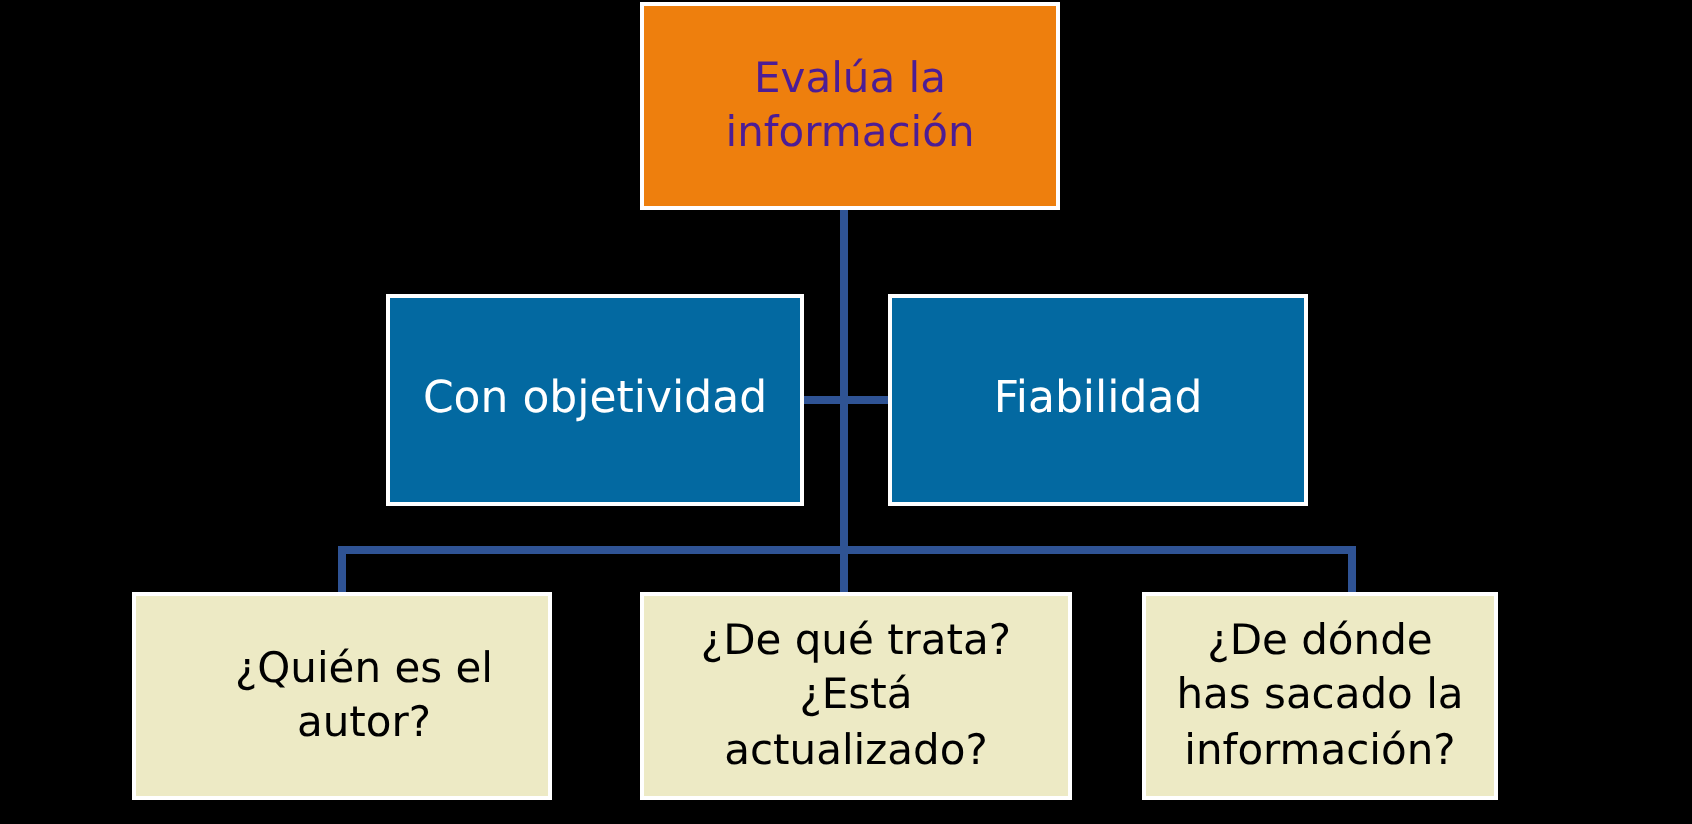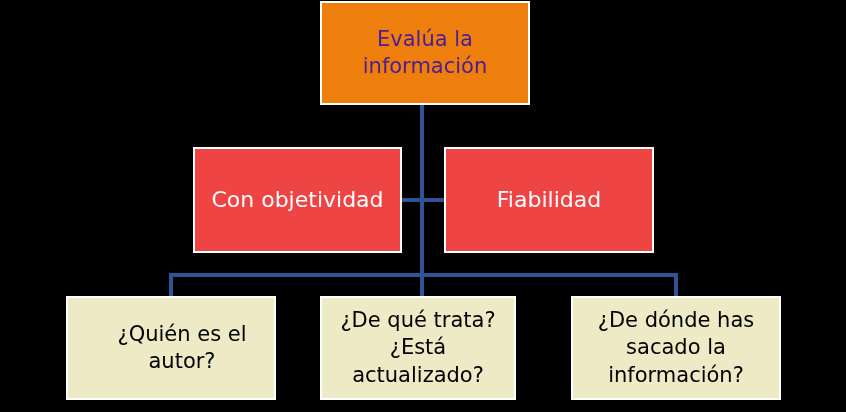--- a/index.html
+++ b/index.html
@@ -28,36 +28,36 @@
   }
   .node-root {
     left: 320px; top: 1px;
     width: 210px; height: 104px;
     background: #ee7f0d;
     color: #4c1d95;
     font-size: 21px;
     padding: 0 12px;
   }
   .node-branch {
-    background: #ef4444;
+    background: #0369a1;
     color: #ffffff;
     font-size: 22px;
     white-space: nowrap;
   }
   .node-branch-left  { left: 193px; top: 147px; width: 209px; height: 106px; }
   .node-branch-right { left: 444px; top: 147px; width: 210px; height: 106px; }
   .node-leaf {
     background: #edeac5;
     color: #000000;
     font-size: 21px;
     padding: 2px 10px;
   }
   .node-leaf-1 { left: 66px;  top: 296px; width: 210px; height: 104px; padding-left: 32px; }
-  .node-leaf-2 { left: 320px; top: 296px; width: 196px; height: 104px; }
-  .node-leaf-3 { left: 571px; top: 296px; width: 210px; height: 104px; }
+  .node-leaf-2 { left: 320px; top: 296px; width: 216px; height: 104px; }
+  .node-leaf-3 { left: 571px; top: 296px; width: 178px; height: 104px; }
   .node-leaf-2 .para2 { margin-top: 0; }
   .connector {
     position: absolute;
     background: #2f5394;
   }
   .conn-trunk        { left: 420px; top: 105px; width: 4px;   height: 191px; }
   .conn-mid-h        { left: 402px; top: 198px; width: 42px;  height: 4px; }
   .conn-branch-h     { left: 169px; top: 273px; width: 509px; height: 4px; }
   .conn-stub-left    { left: 169px; top: 277px; width: 4px;   height: 19px; }
   .conn-stub-right   { left: 674px; top: 277px; width: 4px;   height: 19px; }

